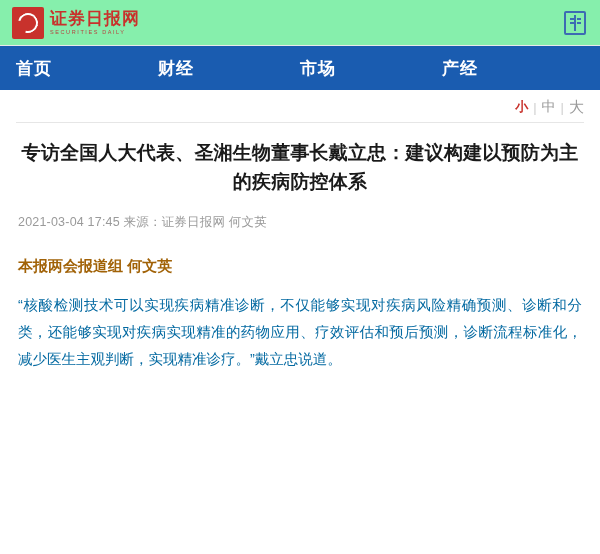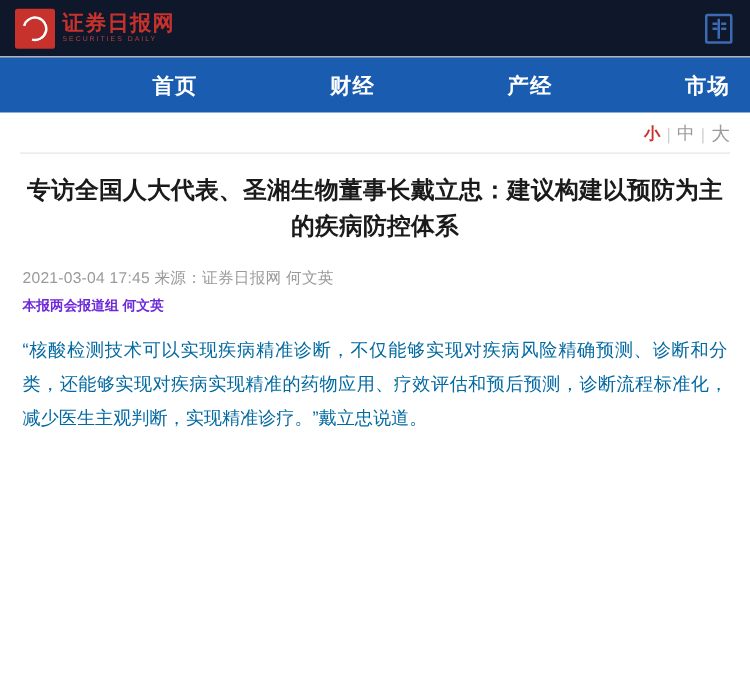--- a/index.html
+++ b/index.html
@@ -24,21 +24,21 @@
 
   
   .header {
     height: 46px;
     border-bottom: 1px solid #e9e9e9;
     display: flex;
     align-items: center;
     justify-content: space-between;
     padding: 0 14px 0 12px;
     box-sizing: border-box;
-    background: #0f172a;
+    background: #86efac;
   }
   .brand {
     display: flex;
     align-items: center;
     gap: 6px;
   }
   .brand-mark {
     width: 32px;
     height: 32px;
     background: #c8322c;
@@ -114,21 +114,21 @@
     align-items: center;
     padding: 0 16px;
     box-sizing: border-box;
   }
   .nav-item {
     color: #fff;
     font-size: 17px;
     font-weight: bold;
     letter-spacing: 1px;
     flex: 1 1 0;
-    text-align: right;
+    text-align: left;
     cursor: pointer;
     white-space: nowrap;
   }
 
   
   .fontsize-bar {
     height: 30px;
     display: flex;
     align-items: center;
     justify-content: flex-end;
@@ -162,24 +162,24 @@
     letter-spacing: 0.2px;
     text-align: center;
   }
   .meta {
     margin-top: 18px;
     font-size: 12.5px;
     color: #9a9a9a;
     letter-spacing: 0.2px;
   }
   .byline {
-    margin-top: 6px;
-    font-size: 11px;
-    font-weight: bold;
-    color: #6d28d9;
+    margin-top: 26px;
+    font-size: 15px;
+    font-weight: bold;
+    color: #a16207;
   }
   .para {
     margin-top: 16px;
     font-size: 14.5px;
     line-height: 1.85;
     color: #0369a1;
     text-align: justify;
   }
 </style>
 </head>
@@ -194,22 +194,22 @@
         <span class="brand-cn">证券日报网</span>
         <span class="brand-en">SECURITIES DAILY</span>
       </div>
     </div>
     <div class="header-icon"></div>
   </div>
 
   <div class="nav">
     <div class="nav-item">首页</div>
     <div class="nav-item">财经</div>
+    <div class="nav-item">市场</div>
     <div class="nav-item">产经</div>
-    <div class="nav-item">市场</div>
   </div>
 
   <div class="fontsize-bar">
     <span class="fs-small">小</span>
     <span class="fs-sep">|</span>
     <span class="fs-mid">中</span>
     <span class="fs-sep">|</span>
     <span class="fs-big">大</span>
   </div>
 

